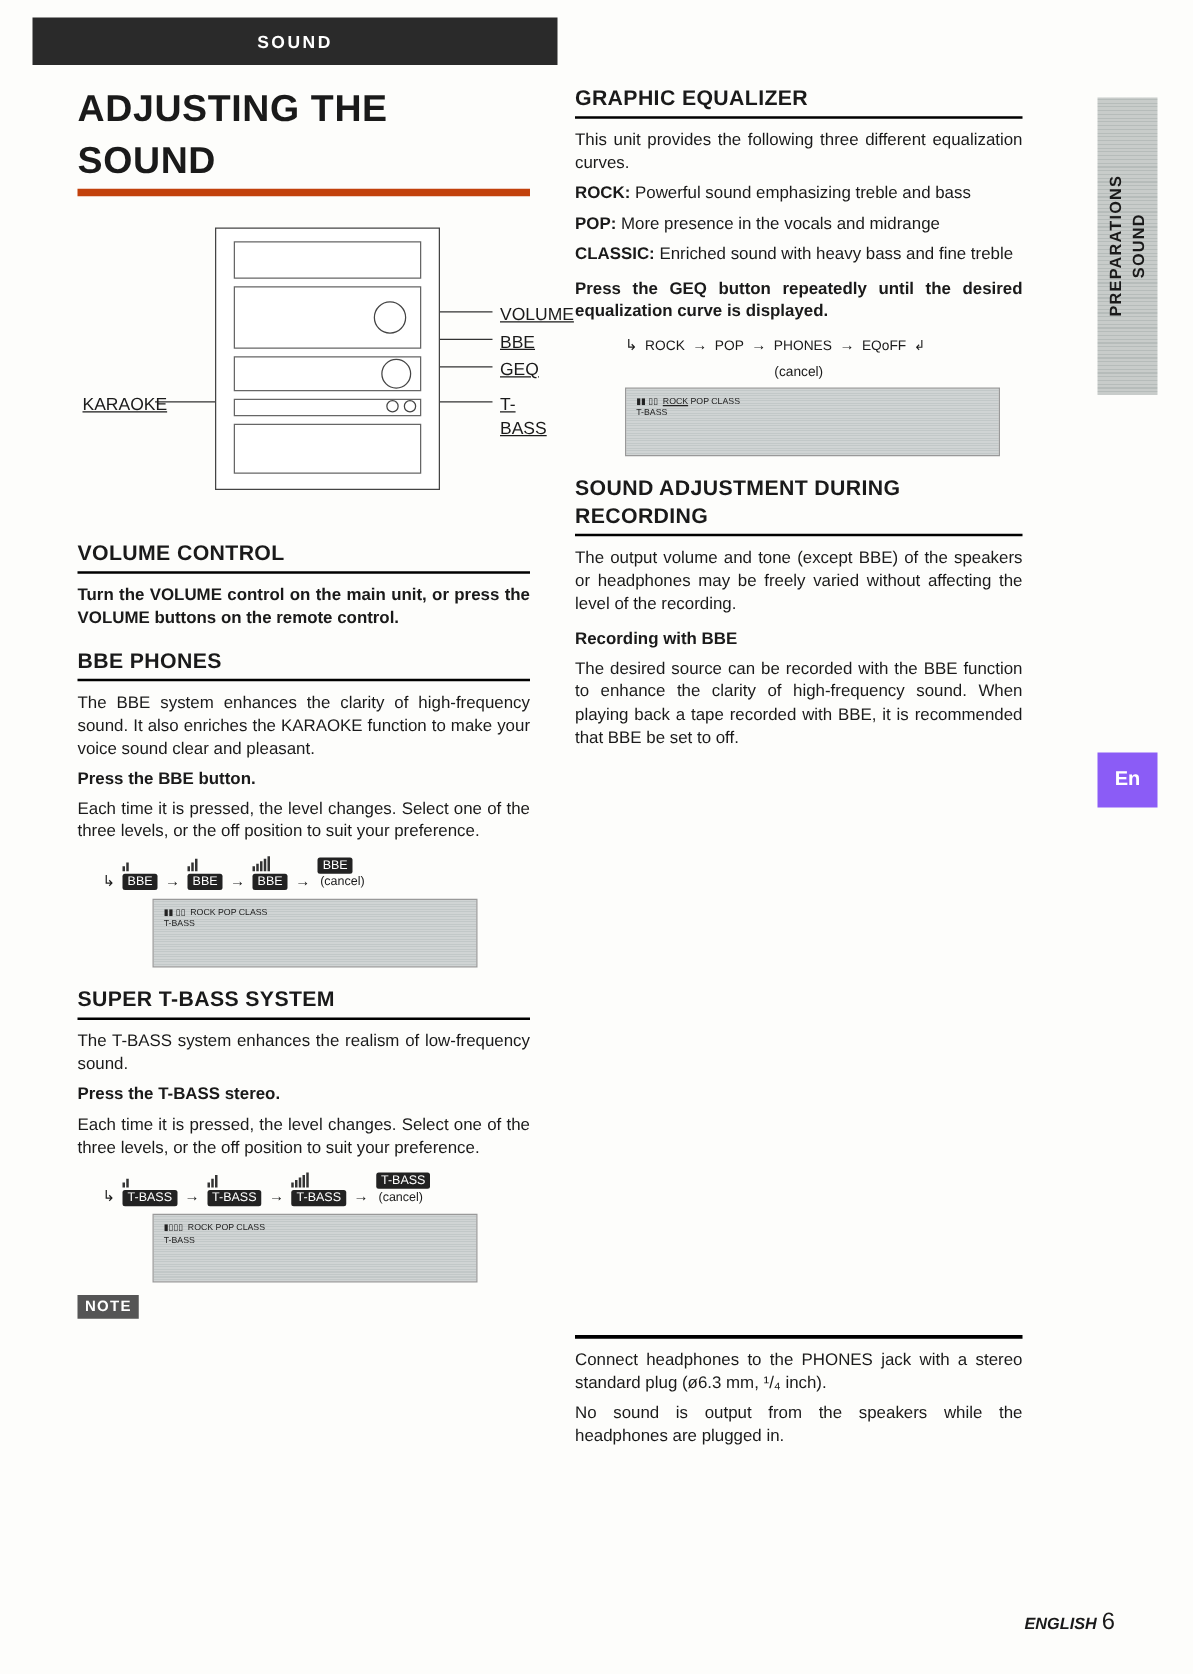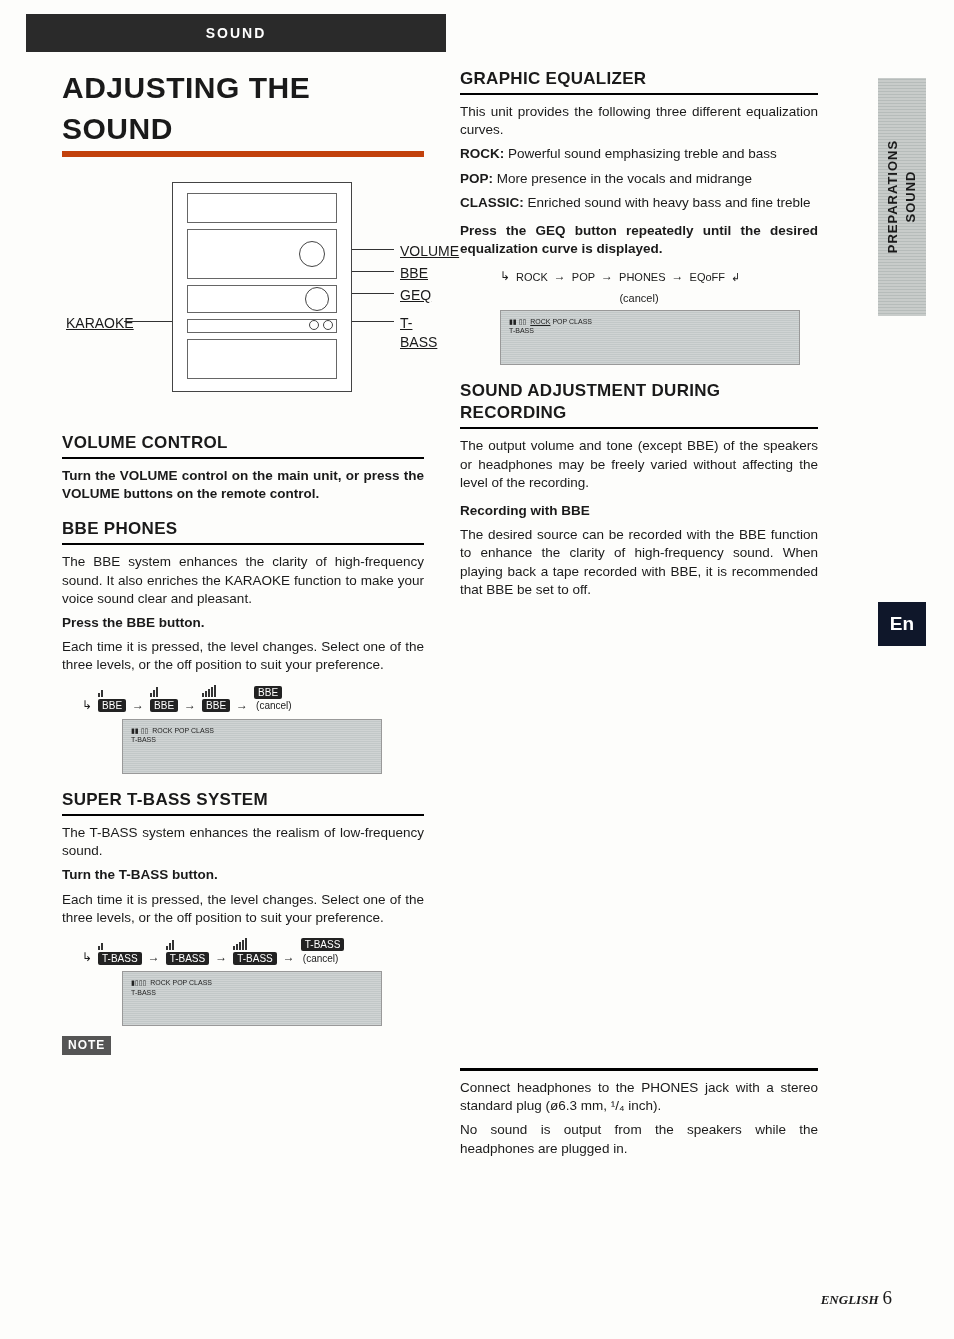--- a/index.html
+++ b/index.html
@@ -101,27 +101,27 @@
     background: repeating-linear-gradient(0deg,#c8ccca,#c8ccca 2px,#b6bcba 2px,#b6bcba 3px);
     display:flex; align-items:center; justify-content:center;
   }
   .side-tab .txt{
     transform: rotate(-90deg);
     font-weight:900; font-size:13px; letter-spacing:1px;
     white-space:nowrap; text-align:center;
   }
   .en-tab{
     position:absolute; right:28px; top:602px;
-    width:48px; height:44px; background:#0f172a; color:#fff;
+    width:48px; height:44px; background:#8b5cf6; color:#fff;
     display:flex; align-items:center; justify-content:center;
-    font-weight:bold; font-size:19px;
+    font-weight:bold; font-size:16px;
   }
   .footer{
     position:absolute; right:62px; bottom:28px;
-    font-size:13px; font-style:italic; font-weight:bold;font-family:Liberation Serif, serif;
+    font-size:13px; font-style:italic; font-weight:bold;
   }
   .footer .num{ font-style:normal; font-size:19px; font-weight:400; margin-left:4px;}
   .hr-thick{ border:none; border-top:3px solid #000; margin:0 0 8px 0;}
   .col-right .bottom-block{ position:absolute; top:1000px; width:100%;}
 </style>
 </head>
 <body>
 
 <div class="header-bar">
   <span>SOUND</span>
@@ -189,21 +189,21 @@
     <span class="arrow">→</span>
     <div><span class="pill">BBE</span><div class="cancel">(cancel)</div></div>
   </div>
   <div class="lcd">
       <div class="inner">▮▮ ▯▯ &nbsp;ROCK POP CLASS<br>T-BASS</div>
     </div>
 
   
   <h2 class="sec">SUPER T-BASS SYSTEM</h2>
   <p>The T-BASS system enhances the realism of low-frequency sound.</p>
-  <p class="bold">Turn the T-BASS button.</p>
+  <p class="bold">Press the T-BASS stereo.</p>
   <p>Each time it is pressed, the level changes. Select one of the three levels, or the off position to suit your preference.</p>
   <div class="seq">
     <span class="arrow">↳</span>
     <div><div class="bars">
           <span style="height:4px"></span>
           <span style="height:7px"></span>
         </div><span class="pill">T-BASS</span></div>
     <span class="arrow">→</span>
     <div><div class="bars">
           <span style="height:4px"></span>

